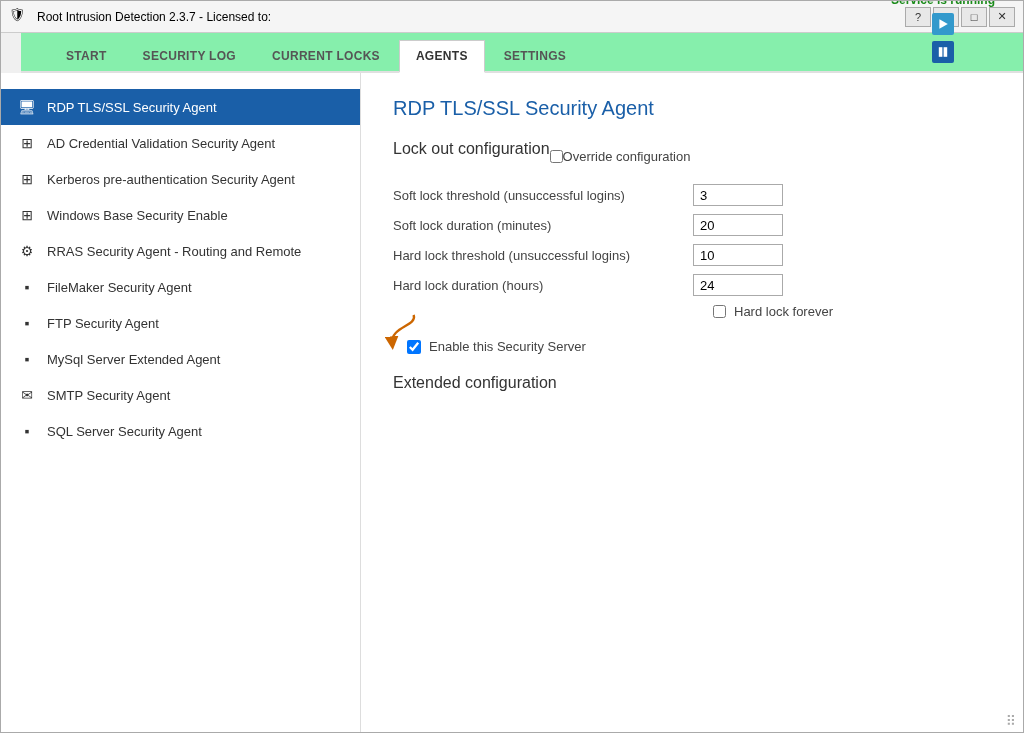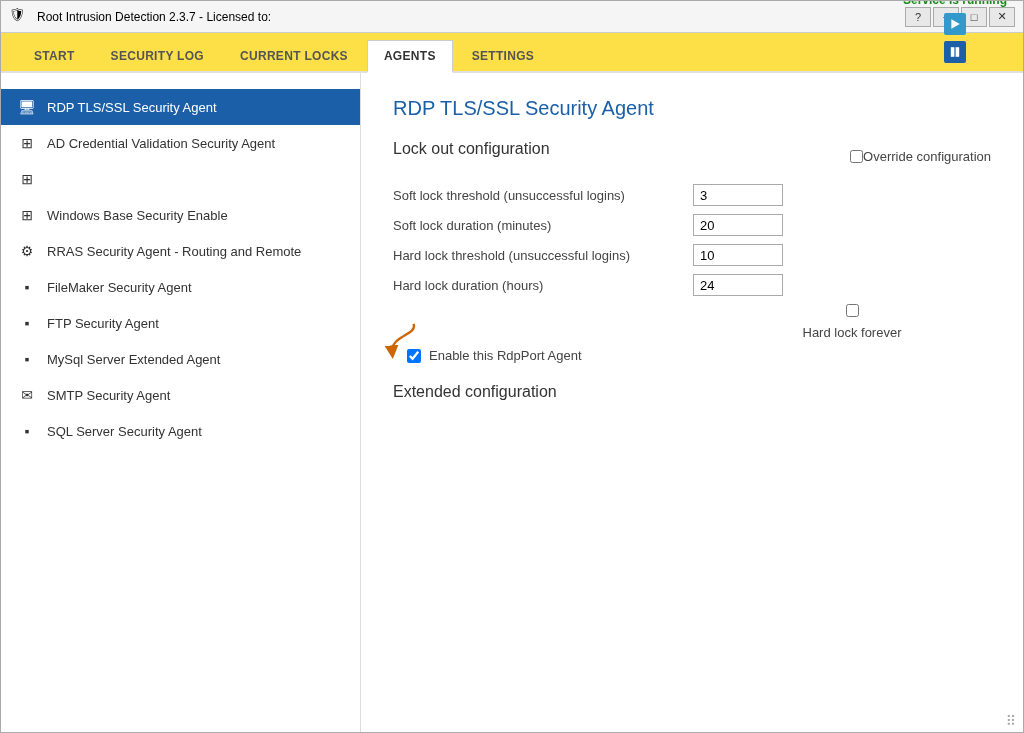--- a/index.html
+++ b/index.html
@@ -50,27 +50,28 @@
     }
 
     
     .app-icon {
       width: 20px;
       height: 20px;
     }
 
     
     .menu-bar {
-      background: #fde047;
+      background: #86efac;
       border-bottom: 2px solid #e0e0e0;
       height: 40px;
       display: flex;
       align-items: flex-end;
-      padding: 0 16px;
+      padding: 0 28px;
       justify-content: space-between;
+      margin-left: 20px;
     }
     .tabs-left {
       display: flex;
       align-items: flex-end;
     }
     .tab-item {
       padding: 8px 16px;
       font-size: 12px;
       font-weight: 600;
       color: #555;
@@ -195,22 +196,21 @@
       font-size: 13px;
       background: #fff;
     }
 
     
     .hard-lock-forever-row {
       display: flex;
       align-items: center;
       gap: 8px;
       margin-left: 320px;
-      margin-bottom: 8px;
-      flex-direction: column;
+      margin-bottom: 20px;
     }
 
     
     .enable-row {
       display: flex;
       align-items: center;
       gap: 8px;
       margin-bottom: 20px;
       position: relative;
     }
@@ -236,21 +236,20 @@
       position: absolute;
       bottom: 4px;
       right: 6px;
       color: #aaa;
       font-size: 14px;
     }
 
     .header-override {
       display: flex;
       align-items: center;
-      justify-content: space-between;
       margin-bottom: 12px;
     }
     .override-right {
       display: flex;
       align-items: center;
     }
   </style>
 </head>
 <body>
 
@@ -300,20 +299,21 @@
       <span>RDP TLS/SSL Security Agent</span>
     </div>
 
     <div class="sidebar-item">
       <span class="item-icon">⊞</span>
       <span>AD Credential Validation Security Agent</span>
     </div>
 
     <div class="sidebar-item">
       <span class="item-icon">⊞</span>
+      <span>Kerberos pre-authentication Security Agent</span>
     </div>
 
     <div class="sidebar-item">
       <span class="item-icon">⊞</span>
       <span>Windows Base Security Enable</span>
     </div>
 
     <div class="sidebar-item">
       <span class="item-icon">⚙</span>
       <span>RRAS Security Agent - Routing and Remote</span>
@@ -387,21 +387,21 @@
 
       <svg width="46" height="46" style="position:absolute; left:-10px; top:-28px;" viewBox="0 0 60 60">
         <defs>
           <marker id="arrowhead" markerWidth="6" markerHeight="6" refX="3" refY="3" orient="auto">
             <polygon points="0 0, 6 3, 0 6" fill="#cc6600"></polygon>
           </marker>
         </defs>
         <path d="M 40 5 C 45 20, 10 20, 12 42" stroke="#cc6600" stroke-width="3" fill="none" marker-end="url(#arrowhead)"></path>
       </svg>
       <input type="checkbox" checked="" id="enable-agent" style="margin-left: 14px;">
-      <label class="check-label" for="enable-agent">Enable this RdpPort Agent</label>
+      <label class="check-label" for="enable-agent">Enable this Security Server</label>
     </div>
 
     <div class="extended-section">
       <div class="section-heading">Extended configuration</div>
 
     </div>
 
   </div>
 
 </div>

